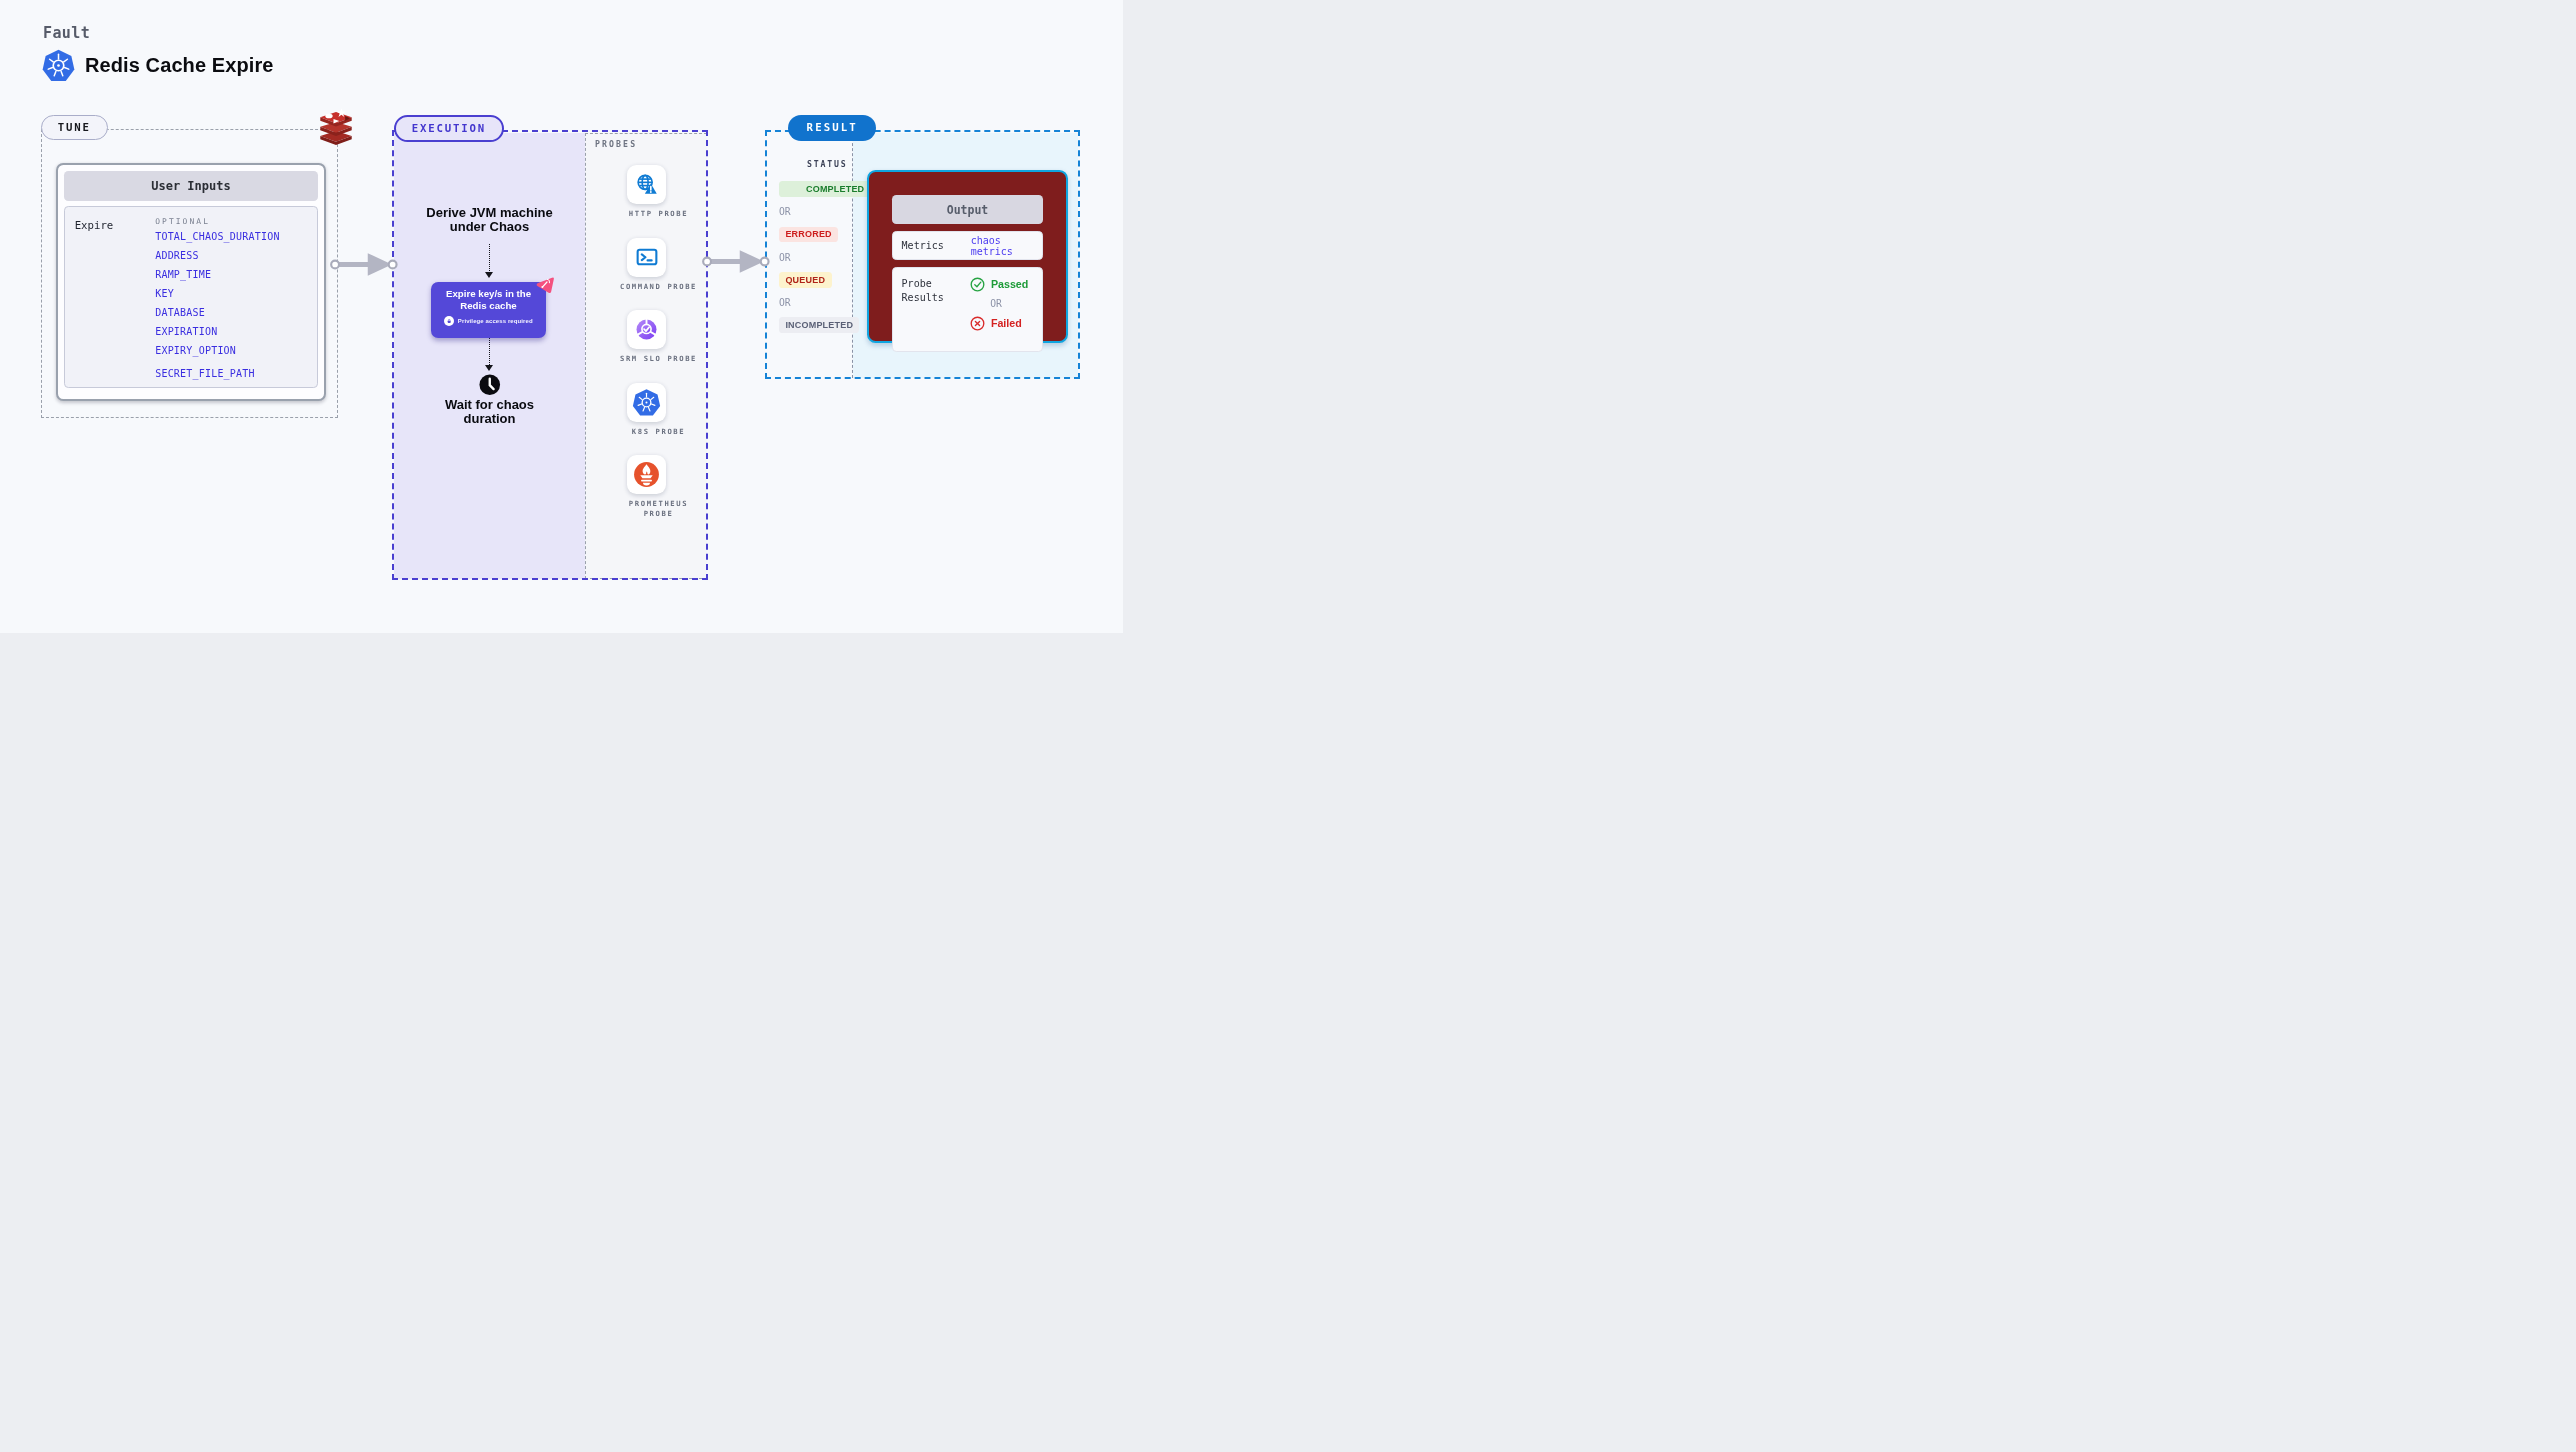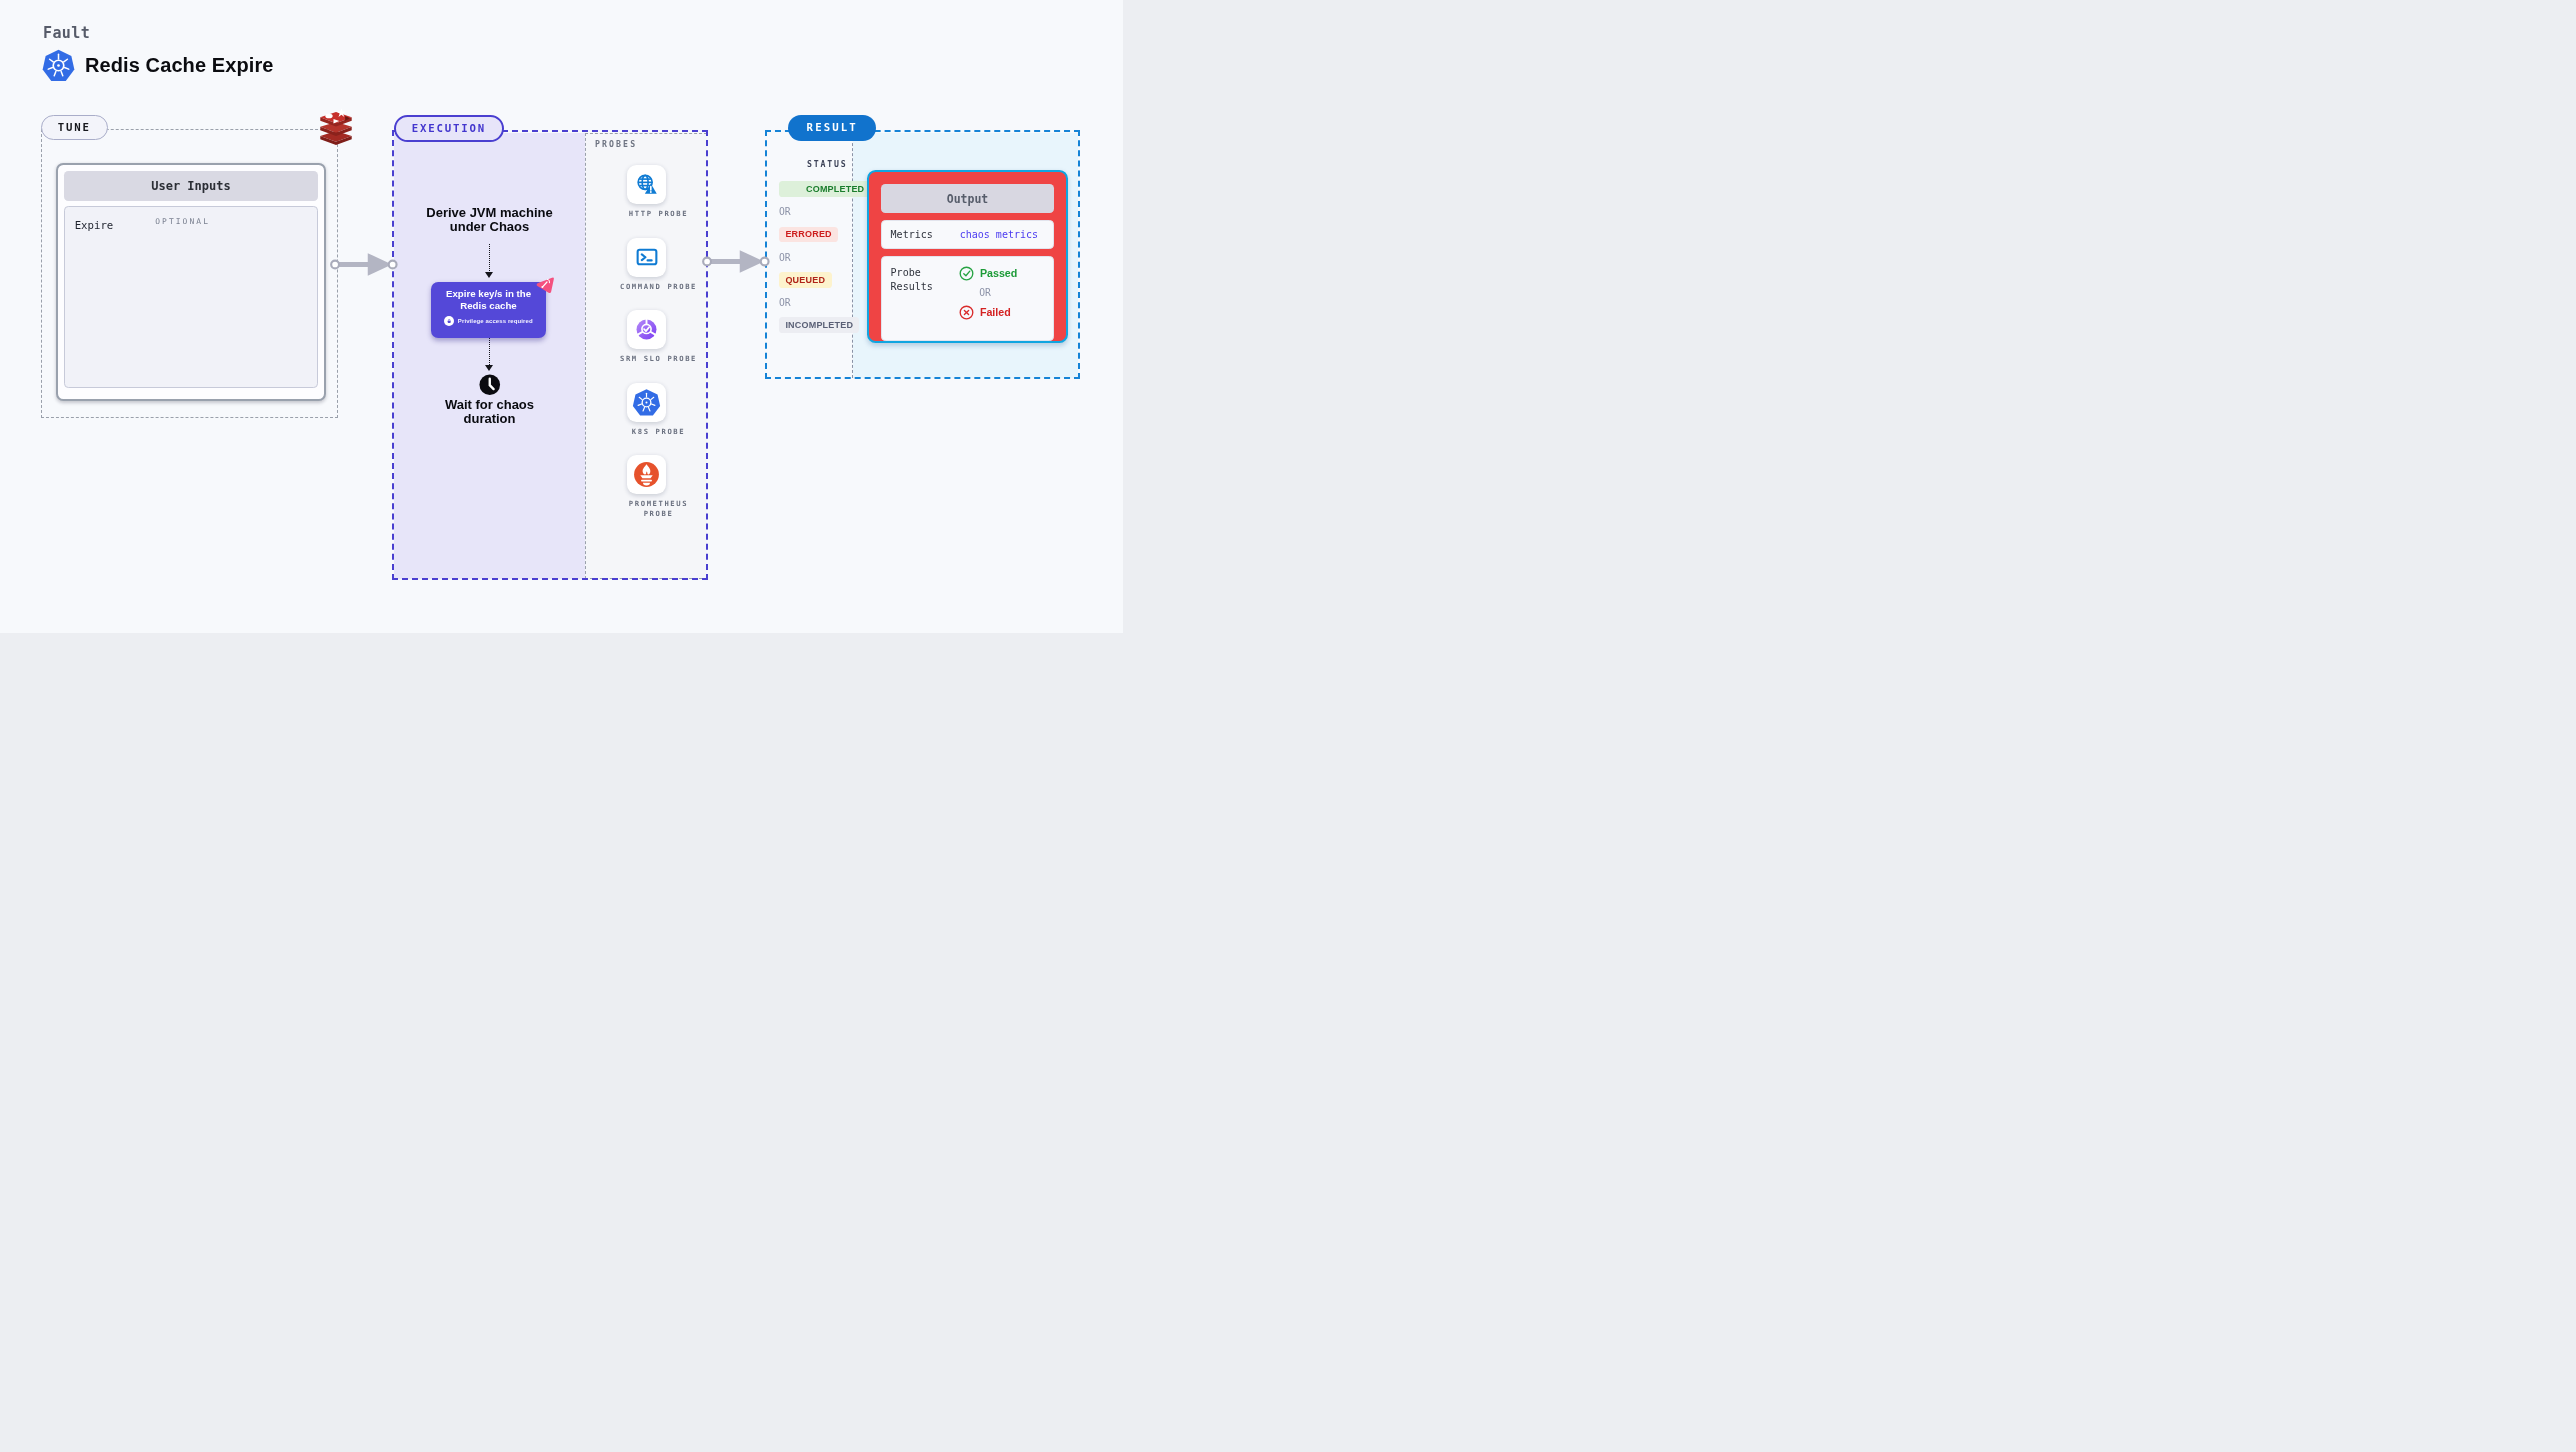--- a/index.html
+++ b/index.html
@@ -66,21 +66,21 @@
   .result-divider{position:absolute;left:852px;top:133px;height:245px;width:0;border-left:1.4px dashed #8a93a6;z-index:2;}
   .status-col{position:absolute;left:779px;top:159px;display:flex;flex-direction:column;align-items:flex-start;gap:9.3px;z-index:3;}
   .status-label{font-family:"DejaVu Sans Mono",monospace;font-size:8.2px;font-weight:700;letter-spacing:1.8px;color:#3e4459;margin-bottom:2.9px;padding-left:28px;}
   .status-badge{font-weight:700;font-size:9px;letter-spacing:0.2px;padding:2.9px 6.4px;border-radius:3.6px;}
   .st-success{background:#ddf0da;color:#1a7d2c;padding-left:27px;}
   .st-error{background:#fbe4e1;color:#cd1d1d;}
   .st-warning{background:#fdf3cd;color:#b02418;}
   .st-neutral{background:#ecedf2;color:#5a6076;}
   .or-label{font-family:"DejaVu Sans Mono",monospace;font-size:9.7px;color:#8d93a8;}
 
-  .output-card{position:absolute;left:867px;top:170px;width:201px;height:173px;background:#ef4444;border:2.1px solid #10a5e0;border-radius:8.6px;box-shadow:0 2.1px 5px rgba(0,70,130,.22);box-sizing:border-box;padding:12px;z-index:4;}
+  .output-card{position:absolute;left:867px;top:170px;width:201px;height:173px;background:#7f1d1d;border:2.1px solid #10a5e0;border-radius:8.6px;box-shadow:0 2.1px 5px rgba(0,70,130,.22);box-sizing:border-box;padding:23px;z-index:4;}
   .output-header{height:29px;background:#d8d7e1;border-radius:4.3px;display:flex;align-items:center;justify-content:center;font-family:"DejaVu Sans Mono",monospace;font-weight:700;font-size:11.5px;color:#575d6b;}
   .out-row{margin-top:7.2px;background:#f8f9fc;border:1.1px solid #e2e4ed;border-radius:4.3px;box-sizing:border-box;}
   .metrics-row{height:29px;display:flex;align-items:center;padding:0 8.6px;}
   .metrics-row .k{font-family:"DejaVu Sans Mono",monospace;font-size:10px;color:#2e323c;}
   .metrics-row .v{font-family:"DejaVu Sans Mono",monospace;font-size:10px;color:#4b3bf0;margin-left:27px;}
   .pr-row{height:85px;display:flex;padding:8.6px;}
   .pr-label{width:50px;font-family:"DejaVu Sans Mono",monospace;font-size:10px;line-height:13.6px;color:#2e323c;}
   .pr-right{margin-left:18.6px;display:flex;flex-direction:column;gap:6.4px;}
   .pr-line{display:flex;align-items:center;gap:5.7px;}
   .pr-passed{color:#1d9b38;font-weight:700;font-size:10.7px;}
@@ -127,20 +127,30 @@
       <polygon points="44,29 58,34 44,40" fill="#fff"></polygon>
     </g>
   </svg>
 
   <div class="ui-card">
     <div class="ui-header">User Inputs</div>
     <div class="ui-body">
       <div class="ui-left">Expire</div>
       <div class="ui-right">
         <div class="optional">OPTIONAL</div>
+        <ul class="env-list">
+          <li>TOTAL_CHAOS_DURATION</li>
+          <li>ADDRESS</li>
+          <li>RAMP_TIME</li>
+          <li>KEY</li>
+          <li>DATABASE</li>
+          <li>EXPIRATION</li>
+          <li>EXPIRY_OPTION</li>
+          <li class="gap-top">SECRET_FILE_PATH</li>
+        </ul>
       </div>
     </div>
   </div>
 
   <svg class="flow-arrow" style="left:329px;top:251px;" width="69" height="27" viewBox="0 0 96 38">
     <line x1="10" y1="19" x2="58" y2="19" stroke="#b3b5c3" stroke-width="7"></line>
     <polygon points="54,3 88,19 54,35" fill="#b3b5c3"></polygon>
     <circle cx="8" cy="19" r="5.5" fill="#fff" stroke="#a9abba" stroke-width="3"></circle>
     <circle cx="89" cy="19" r="5.5" fill="#fff" stroke="#a9abba" stroke-width="3"></circle>
   </svg>

